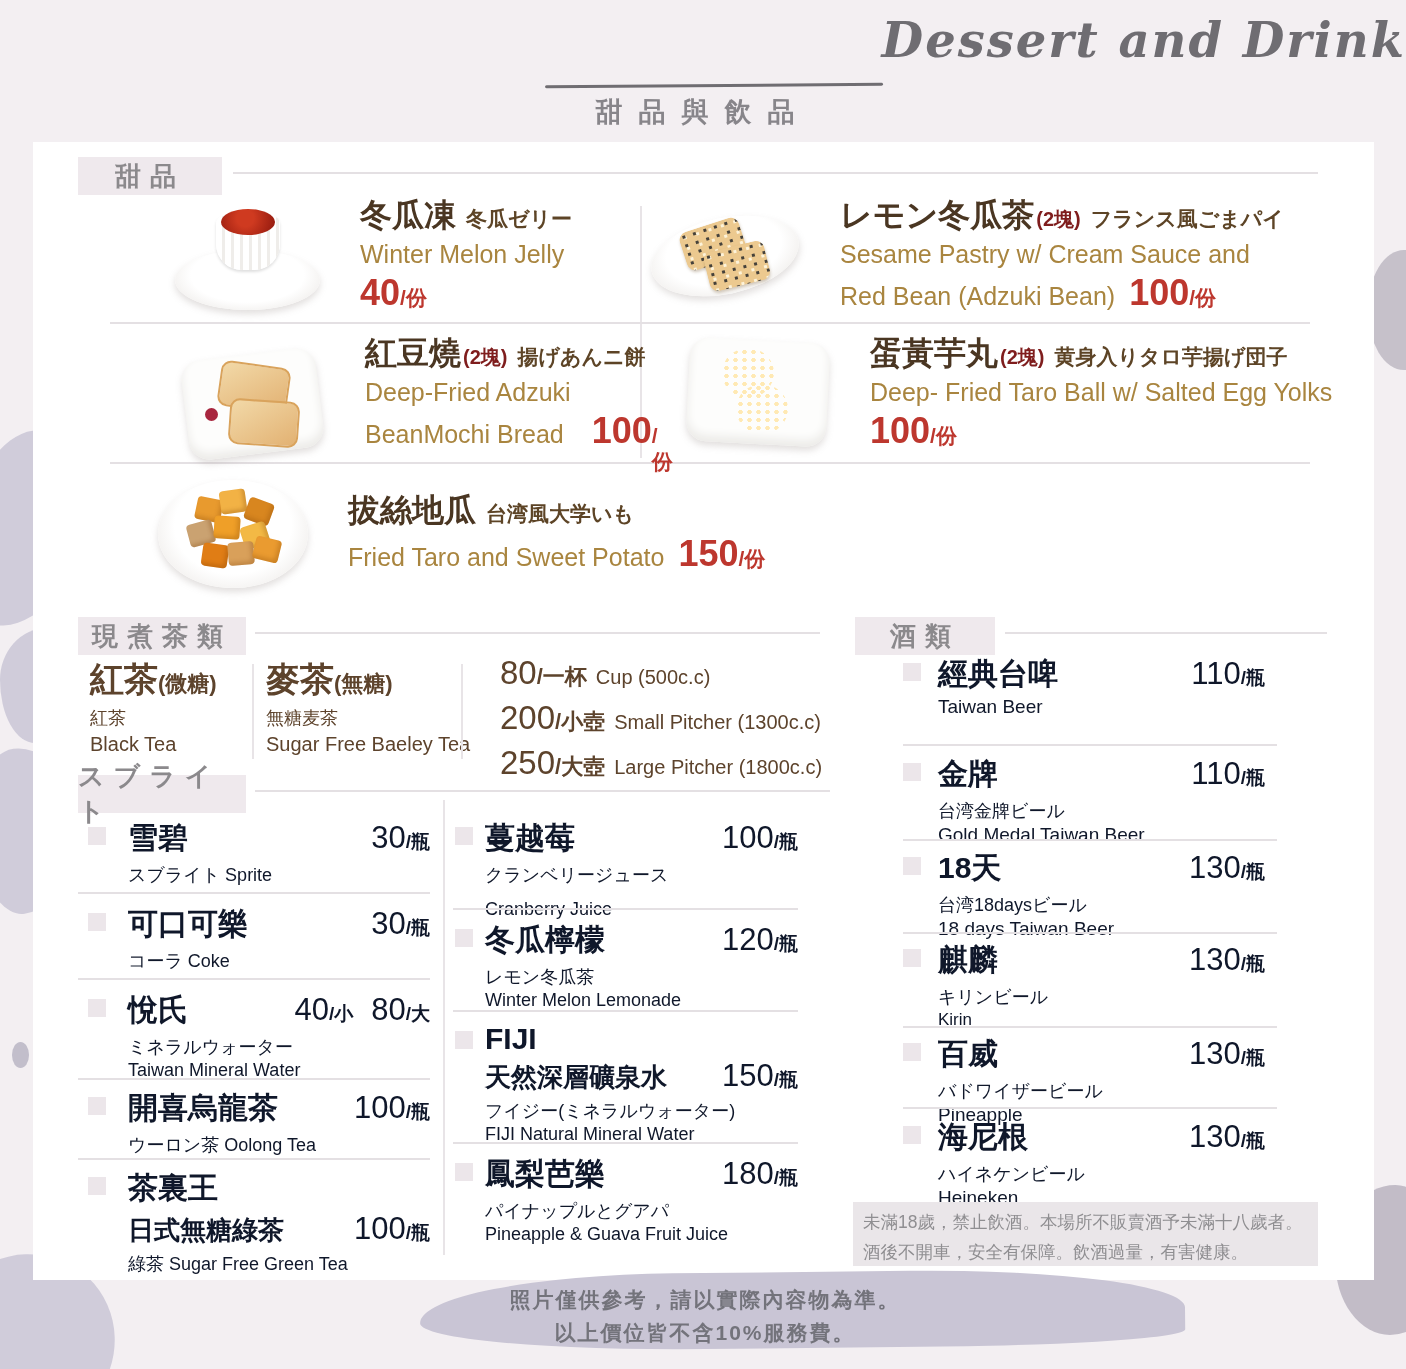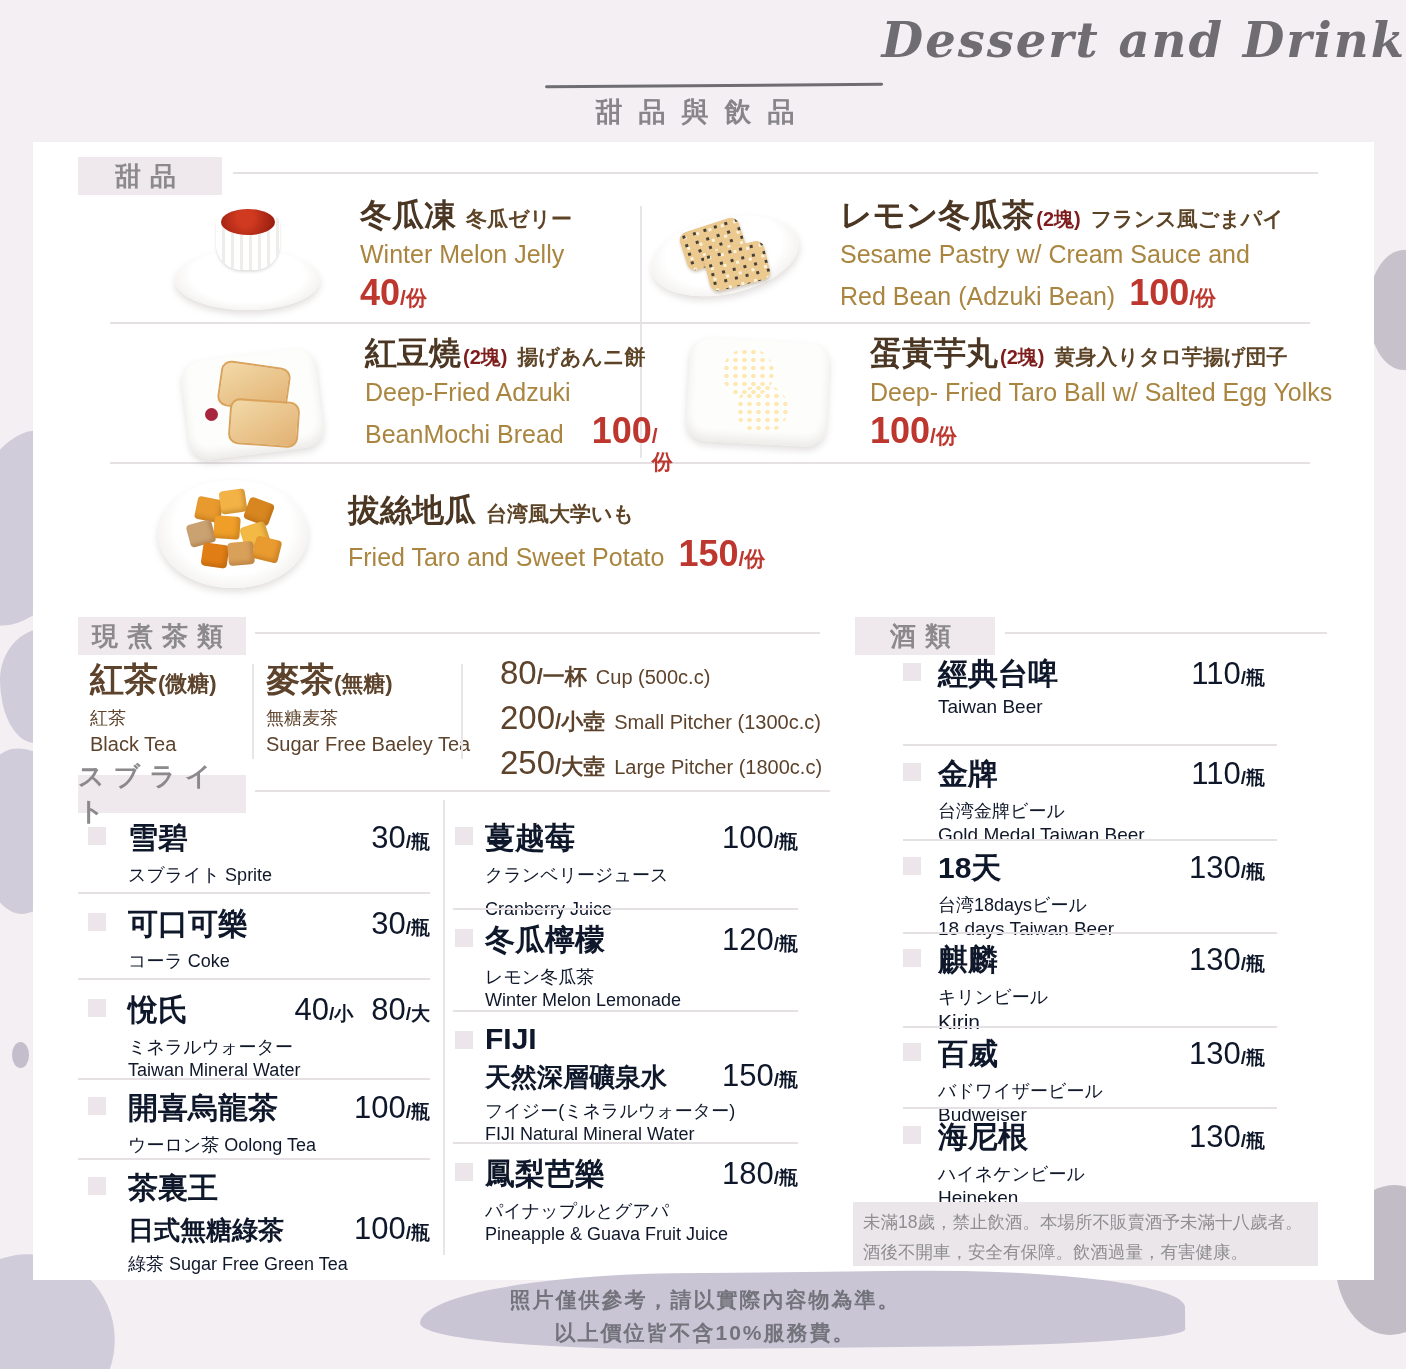--- a/index.html
+++ b/index.html
@@ -446,35 +446,35 @@
   <div class="bev-item" style="left:822px;top:798px;width:410px;">
     <span class="bullet" style="left:48px;"></span>
     <div class="bev-main ml83">
       <span class="bev-name">麒麟</span>
       <span class="bev-price">
           <span class="num">130</span>
           <span class="unit">/瓶</span>
         </span>
     </div>
     <div class="bev-sub ml83">キリンビール</div>
-    <div class="bev-sub ml83" style="margin-top:1px;font-size:21px;">Kirin</div>
+    <div class="bev-sub ml83" style="margin-top:1px;font-size:17px;">Kirin</div>
   </div>
   <div class="hl" style="left:870px;top:884px;width:374px;"></div>
 
   <div class="bev-item" style="left:822px;top:892px;width:410px;">
     <span class="bullet" style="left:48px;"></span>
     <div class="bev-main ml83">
       <span class="bev-name">百威</span>
       <span class="bev-price">
           <span class="num">130</span>
           <span class="unit">/瓶</span>
         </span>
     </div>
     <div class="bev-sub ml83">バドワイザービール</div>
-    <div class="bev-sub ml83" style="margin-top:1px;font-size:19px;">Budweiser</div>
+    <div class="bev-sub ml83" style="margin-top:1px;font-size:19px;">Pineapple</div>
   </div>
   <div class="hl" style="left:870px;top:965px;width:374px;"></div>
 
   <div class="bev-item" style="left:822px;top:975px;width:410px;">
     <span class="bullet" style="left:48px;"></span>
     <div class="bev-main ml83">
       <span class="bev-name">海尼根</span>
       <span class="bev-price">
           <span class="num">130</span>
           <span class="unit">/瓶</span>

